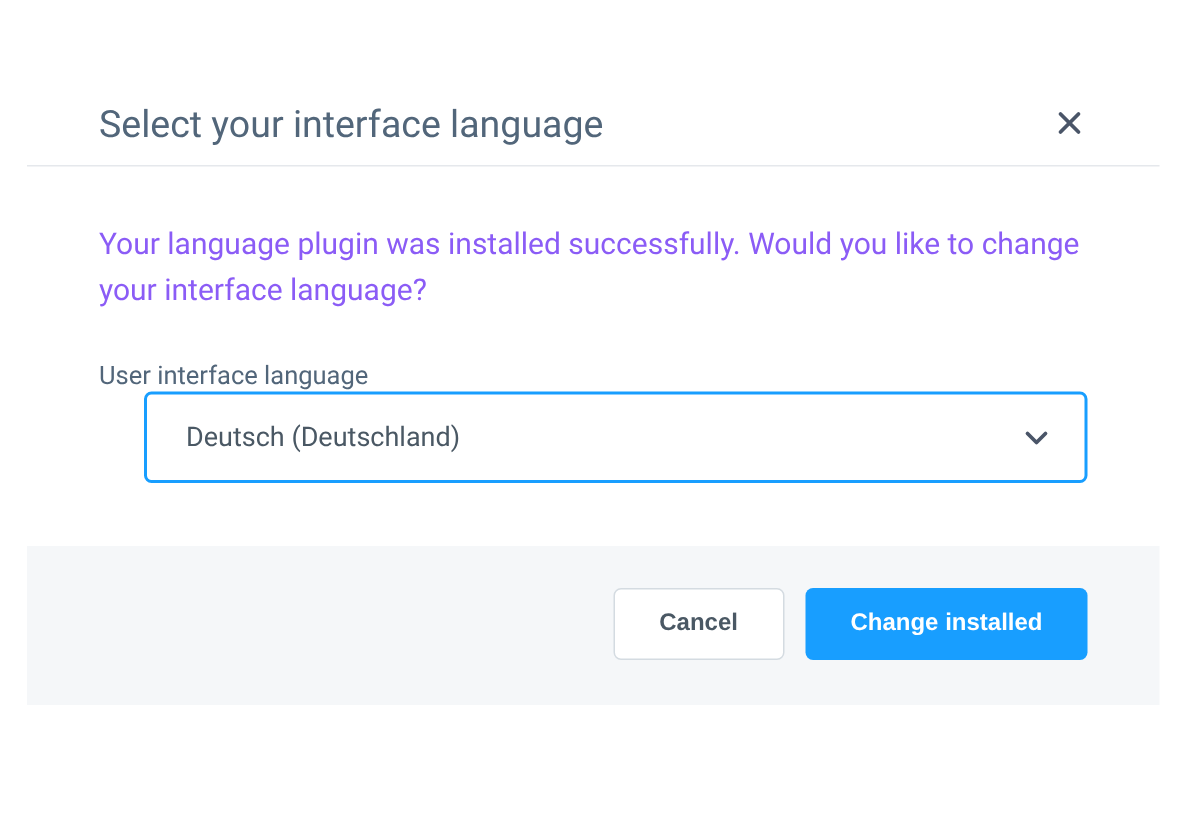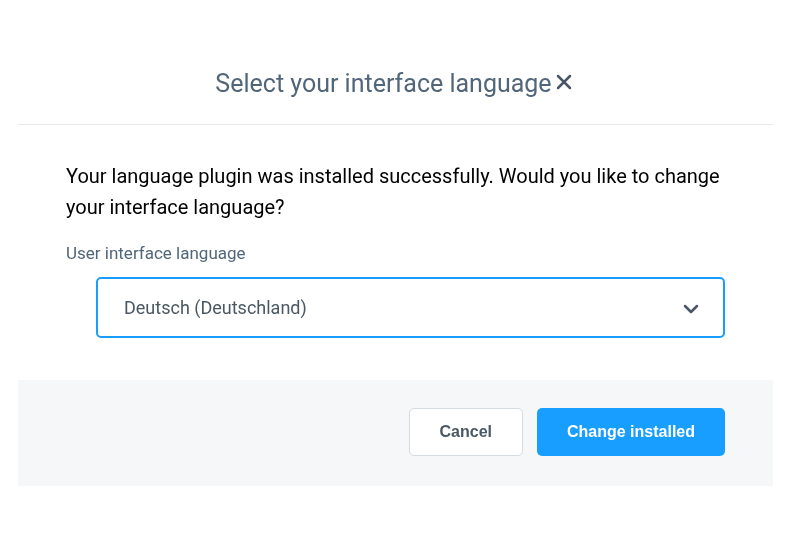--- a/index.html
+++ b/index.html
@@ -16,23 +16,23 @@
     }
     .dialog {
       position: absolute;
       left: 18px;
       top: 40px;
       right: 18px;
       background: #ffffff;
     }
     .dialog-header {
       display: flex;
-      justify-content: center;
+      justify-content: space-between;
       align-items: center;
-      padding: 28px 48px 26px 48px;
+      padding: 28px 48px 12px 48px;
       border-bottom: 1px solid #e5e8ec;
     }
     .dialog-title {
       font-size: 25px;
       font-weight: 400;
       color: #52667a;
     }
     .close-btn {
       cursor: pointer;
       color: #4a5568;
@@ -42,27 +42,26 @@
       padding: 4px;
       background: none;
       border: none;
     }
     .dialog-body {
       padding: 36px 48px 42px 48px;
     }
     .dialog-message {
       font-size: 20px;
       line-height: 1.55;
-      color: #000000;
-      margin-bottom: 20px;
+      color: #8b5cf6;
+      margin-bottom: 32px;
     }
     .field-label {
       font-size: 17px;
       color: #52667a;
-      margin-bottom: 14px;
     }
     .select-wrapper {
       position: relative;
       margin-left: 30px;
     }
     .select-box {
       width: 100%;
       border: 2px solid #189eff;
       border-radius: 5px;
       padding: 18px 24px 18px 26px;

